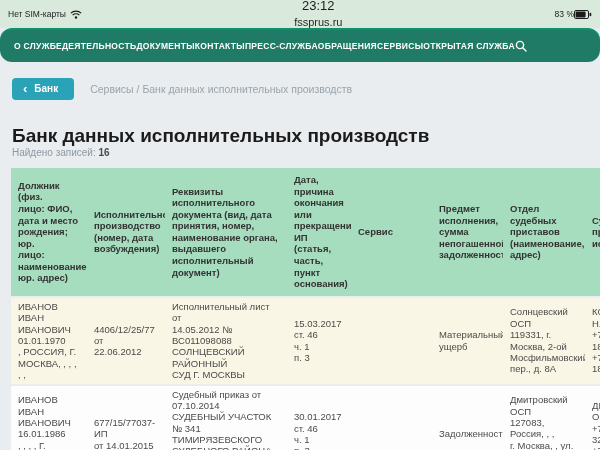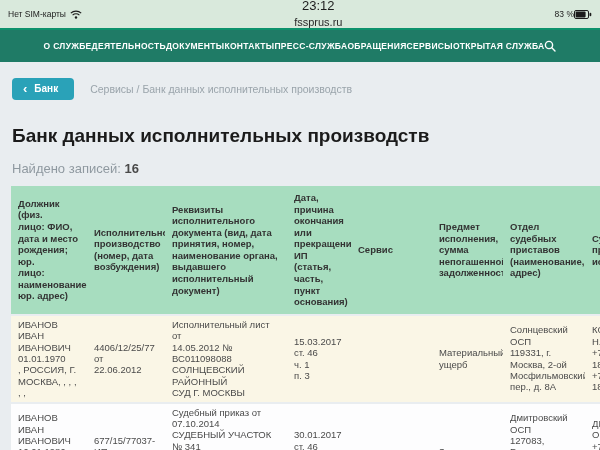--- a/index.html
+++ b/index.html
@@ -17,42 +17,43 @@
   }
   .sb-left { display: flex; align-items: center; gap: 4px; font-size: 8.5px; }
   .sb-center { text-align: center; line-height: 1.3; }
   .sb-time { font-size: 13px; font-weight: normal; }
   .sb-url { font-size: 11px; color: #2a2a2a; }
   .sb-right { display: flex; align-items: center; font-size: 8.5px; }
   
   .nav {
     height: 34px; background: #1f7b66; border-top: 2px solid #0d926c;
     border-top-color: #0d926c;
-    display: flex; align-items: center; justify-content: center;
+    display: flex; align-items: center; justify-content: flex-start;
     padding: 0 14px;
+    border-radius: 12px;
   }
   .nav-item {
     color: #ffffff; font-size: 8.5px; font-weight: bold;
     letter-spacing: 0.3px; white-space: nowrap; cursor: pointer;
   }
   .nav-search { display: flex; align-items: center; cursor: pointer; }
   
   .content { padding: 0 12px; }
   .breadcrumb-row { display: flex; align-items: center; gap: 16px; margin-top: 16px; }
   .back-btn {
     background: #2aa2b8; color: #fff; border: none; border-radius: 4px;
     font-family: "Liberation Sans", sans-serif;
     font-size: 10px; font-weight: bold;
     padding: 5px 16px 6px 11px; display: flex; align-items: center; gap: 7px;
     cursor: pointer;
   }
   .back-chevron { font-size: 13px; line-height: 9px; font-weight: bold; }
   .breadcrumb-path { color: #9aa4ab; font-size: 10.5px; }
   .page-title { margin-top: 25px; font-size: 19px; font-weight: bold; color: #1b1b1b; }
-  .results { margin-top: 14px; font-size: 13px; color: #8f99a0; }
+  .results { font-size: 10px; color: #8f99a0; }
   .results b { color: #4a4a4a; }
   
   table {
     border-collapse: separate; border-spacing: 0 2px;
     table-layout: fixed; width: 634px; margin-top: 8px; margin-left: -1px;
   }
   th {
     background: #a7ddbf; color: #333; font-size: 9.5px; font-weight: bold;
     text-align: left; vertical-align: middle; padding: 6px 7px;
     white-space: pre-line; line-height: 1.22; overflow: hidden;

